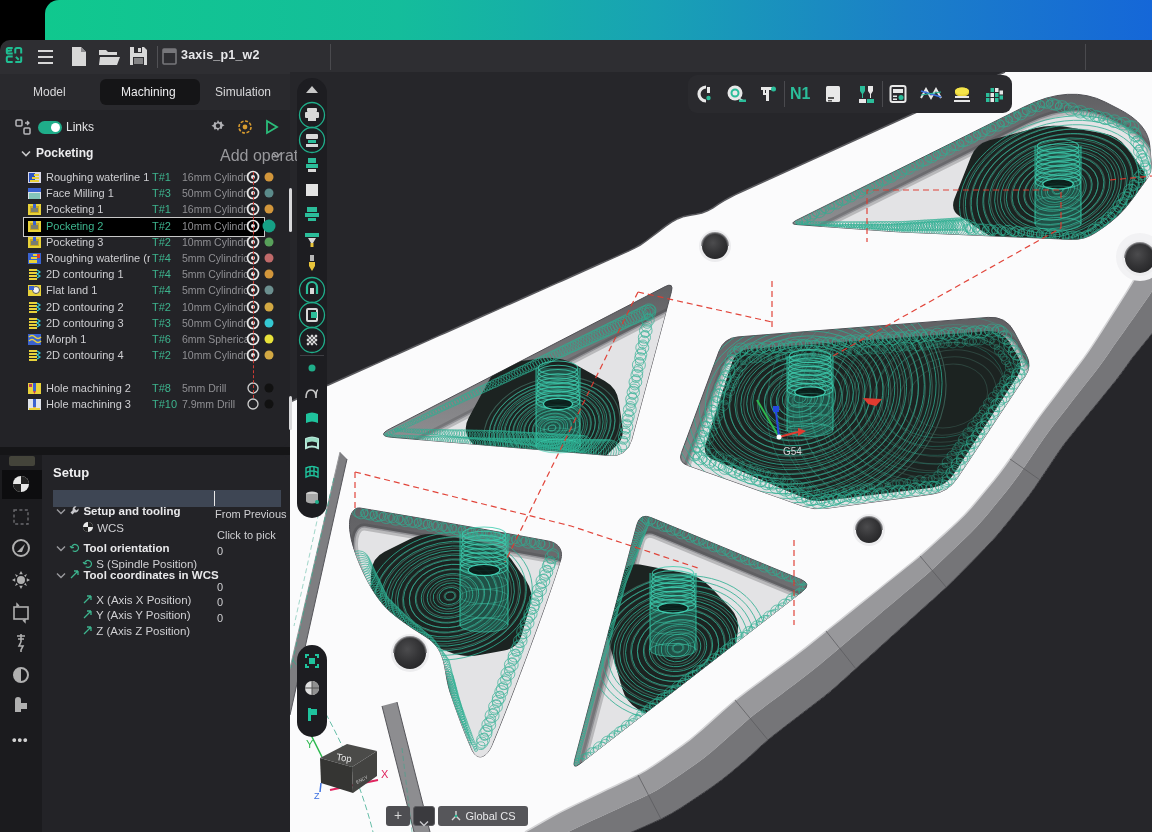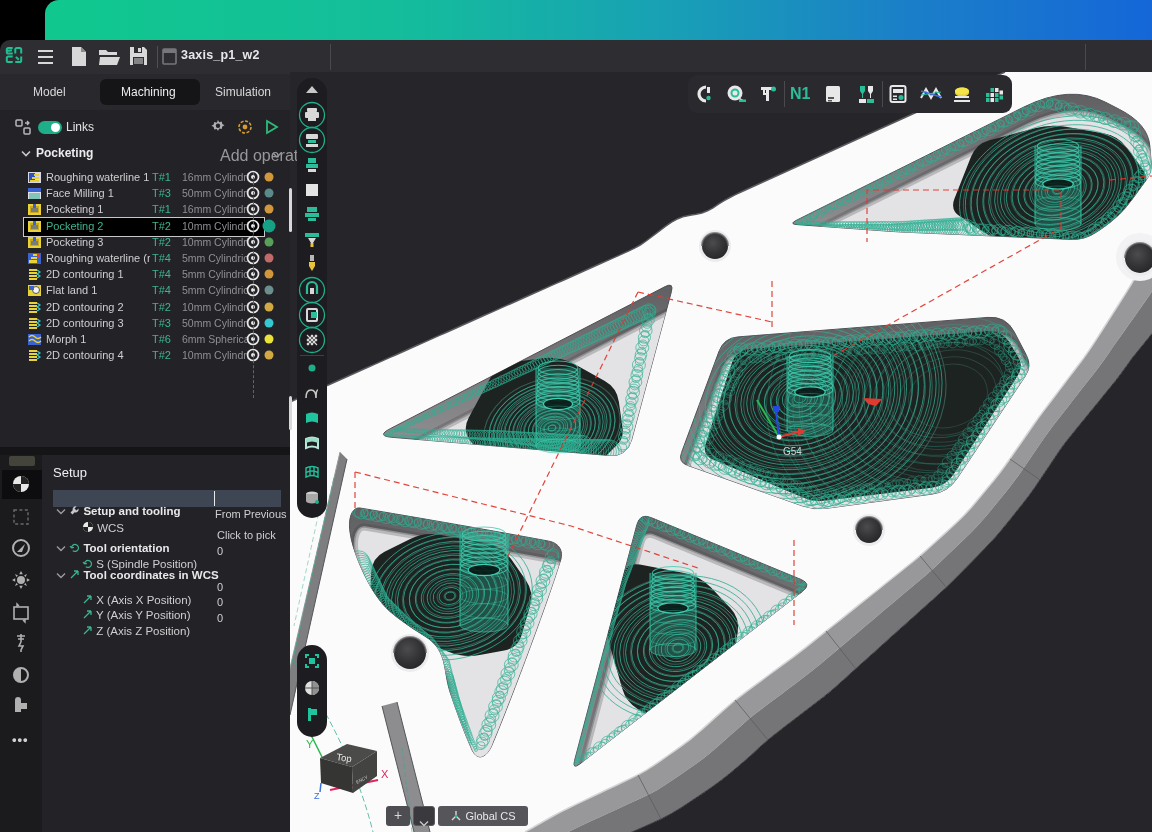--- a/index.html
+++ b/index.html
@@ -2402,20 +2402,54 @@
 <span class="otn">T#2</span>
 <span class="odesc">10mm Cylindri</span>
 <svg class="oradio" width="16" height="16">
         <circle cx="8" cy="8" r="5.5" fill="none" stroke="#e8e8e8" stroke-width="1.7"></circle>
         <circle cx="8" cy="8" r="2" fill="#e8e8e8"></circle>
       </svg>
 <svg class="odot" width="16" height="16">
         <circle cx="8" cy="8" r="4.5" fill="#d2a843"></circle>
       </svg>
 </div>
+<div class="oprow" style="top:387.59999999999985px">
+<span class="oicon"><svg width="14" height="13">
+          <rect x="0" y="1" width="13" height="11" fill="#e8d23a"></rect>
+          <rect x="5" y="1" width="3" height="8" fill="#3a62d0"></rect>
+          <path d="M5 9 l1.5 3 1.5 -3z" fill="#c03a62"></path>
+          <rect x="1" y="2" width="3" height="3" fill="#c03a62"></rect>
+        </svg></span>
+<span class="oname">Hole machining 2</span>
+<span class="otn">T#8</span>
+<span class="odesc">5mm Drill</span>
+<svg class="oradio" width="16" height="16">
+        <circle cx="8" cy="8" r="5" fill="none" stroke="#d0d0d0" stroke-width="1.3"></circle>
+      </svg>
+<svg class="odot" width="16" height="16">
+        <circle cx="8" cy="8" r="4.5" fill="#111111"></circle>
+      </svg>
+</div>
+<div class="oprow" style="top:403.79999999999984px">
+<span class="oicon"><svg width="14" height="13">
+          <rect x="0" y="1" width="13" height="11" fill="#dfe3ea"></rect>
+          <rect x="5" y="1" width="3" height="8" fill="#3a62d0"></rect>
+          <path d="M5 9 l1.5 3 1.5 -3z" fill="#e8a83a"></path>
+          <path d="M1 11 h11" stroke="#e8d23a" stroke-width="2"></path>
+        </svg></span>
+<span class="oname">Hole machining 3</span>
+<span class="otn">T#10</span>
+<span class="odesc">7.9mm Drill</span>
+<svg class="oradio" width="16" height="16">
+        <circle cx="8" cy="8" r="5" fill="none" stroke="#d0d0d0" stroke-width="1.3"></circle>
+      </svg>
+<svg class="odot" width="16" height="16">
+        <circle cx="8" cy="8" r="4.5" fill="#111111"></circle>
+      </svg>
+</div>
 <div id="redline"></div>
 <div id="scroll1"></div>
     <div id="scroll2"></div>
 <div id="gap"></div>
 <div id="setup"></div>
 <div id="strip"></div>
 <div style="position:absolute;left:9px;top:456px;width:26px;height:10px;background:#44443a;border-radius:2px"></div>
 <div style="position:absolute;left:2px;top:470px;width:40px;height:29px;background:#0d0d0f"></div>
 <svg style="position:absolute;left:7px;top:470px" width="28" height="28" viewBox="0 0 28 28">
       <circle cx="14" cy="14" r="8" fill="#e8e8e8"></circle>
@@ -2449,21 +2483,21 @@
       <path d="M14 7 a7 7 0 0 0 0 14 Z" fill="#b0b0b0"></path>
     </svg>
 <svg style="position:absolute;left:7px;top:692px" width="28" height="28" viewBox="0 0 28 28">
       <g fill="#b0b0b0">
         <rect x="8" y="8" width="6" height="12"></rect>
         <rect x="14" y="11" width="6" height="6"></rect>
         <circle cx="11" cy="8" r="3"></circle>
       </g>
     </svg>
 <div style="position:absolute;left:12px;top:732px;color:#d0d0d0;font-size:13px;letter-spacing:1px;font-weight:bold">•••</div>
-<div class="abs" style="left:53px;top:465px;color:#f0f0f2;font-size:13px;font-weight:normal">Setup</div>
+<div class="abs" style="left:53px;top:465px;color:#f0f0f2;font-size:13px;font-weight:bold">Setup</div>
 <div class="abs" style="left:53px;top:490px;width:228px;height:17px;background:#3e4654"></div>
 <div class="abs" style="left:214px;top:491px;width:1px;height:15px;background:#e8e8e8"></div>
 <div class="srow" style="left:56px;top:492px"><svg width="10" height="7" style="display:inline-block">
         <path d="M1 1.5 L5 5.5 L9 1.5" stroke="#9a9a9e" stroke-width="1.4" fill="none"></path>
       </svg> <svg width="11" height="11" style="display:inline-block;vertical-align:-1px">
         <path d="M7.5 1.5 a3 3 0 0 0 -3.8 3.8 L1.5 7.5 l2 2 L5.7 7.3 a3 3 0 0 0 3.8 -3.8 L7.5 5.5 l-2 -2 Z" fill="#c8c8cc"></path>
       </svg> <b>Setup and tooling</b></div>
 <div class="srow" style="left:82px;top:508px"><svg width="12" height="12" style="display:inline-block;vertical-align:-1px">
         <circle cx="6" cy="6" r="5" fill="#e8e8e8"></circle>
         <path d="M6 1 a5 5 0 0 1 5 5 h-5 Z M6 11 a5 5 0 0 1 -5 -5 h5 Z" fill="#222"></path>

